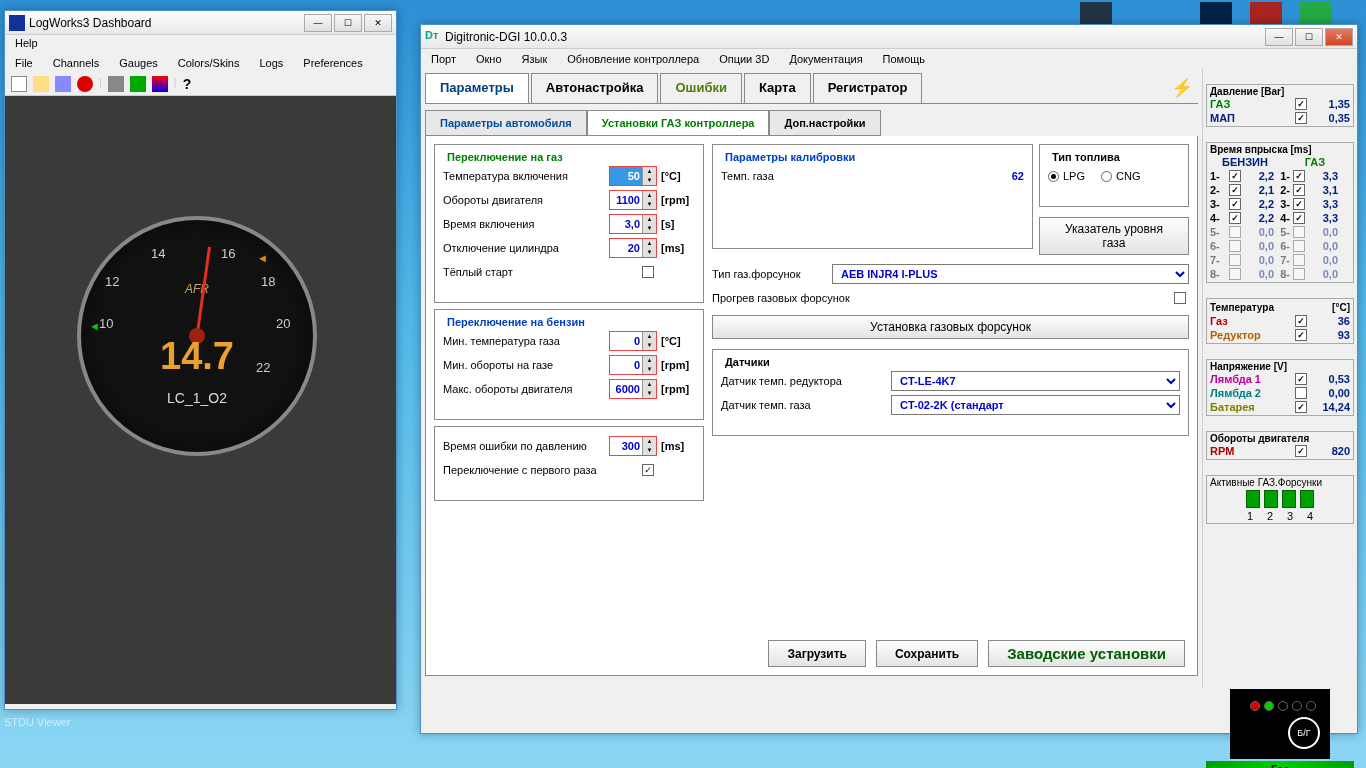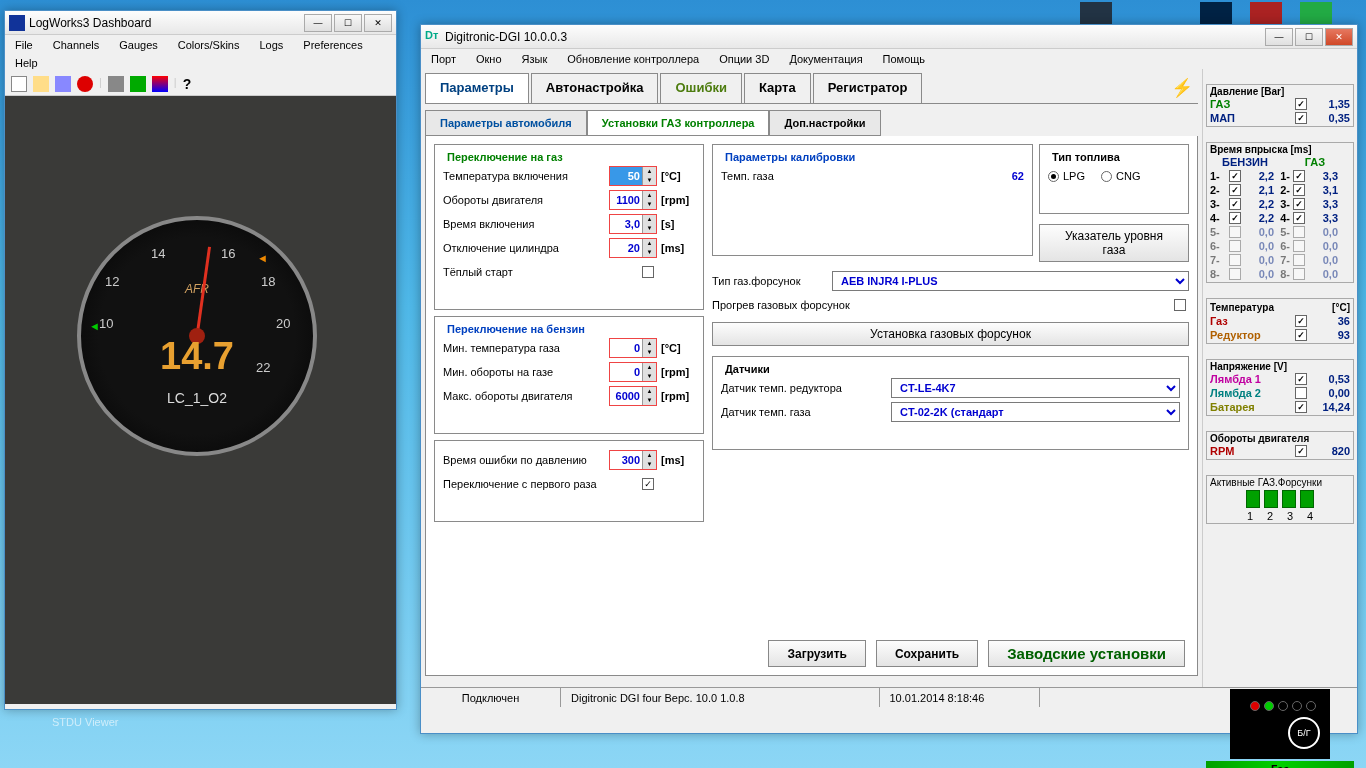--- a/index.html
+++ b/index.html
@@ -34,21 +34,21 @@
 .tabs { display: flex; border-bottom: 1px solid #8a8a8a; }
 .tab { padding: 6px 14px; border: 1px solid #8a8a8a; border-bottom: none; background: #f0f0f0; margin-right: 2px; font-weight: bold; font-size: 13px; cursor: pointer; }
 .tab.active { background: #fff; color: #004080; }
 .subtabs { display: flex; margin-top: 6px; }
 .subtab { padding: 6px 14px; border: 1px solid #8a8a8a; background: #e8e8e8; cursor: pointer; font-weight: bold; }
 .subtab.active { background: #fff; }
 .subtab.blue { color: #0050a0; }
 .subtab.green { color: #008000; }
 .subtab.black { color: #000; }
 .form-area { border: 1px solid #8a8a8a; border-top: none; background: #fff; padding: 8px; height: 540px; position: relative; }
-.fieldset { border: 1px solid #8a8a8a; padding: 6px 8px 24px; margin-bottom: 6px; }
+.fieldset { border: 1px solid #8a8a8a; padding: 6px 8px 17px; margin-bottom: 6px; }
 .fieldset-legend { margin-top: -12px; background: #fff; padding: 0 4px; display: inline-block; font-weight: bold; }
 .legend-green { color: #008000; }
 .legend-blue { color: #0040c0; }
 .form-row { display: flex; align-items: center; margin: 2px 0; height: 22px; }
 .form-label { flex: 1; }
 .spinner { width: 48px; height: 20px; border: 1px solid #ef4444; background: #737373; display: flex; justify-content: flex-end; }
 .spinner input { border: none; width: 32px; text-align: right; padding-right: 2px; font-weight: bold; color: #0000d0; font-size: 11px; }
 .spinner-btns { width: 14px; display: flex; flex-direction: column; }
 .spinner-btns span { flex: 1; background: #e0e0e0; border-left: 1px solid #999; font-size: 6px; text-align: center; line-height: 8px; cursor: pointer; }
 .unit { width: 34px; margin-left: 4px; font-weight: bold; }
@@ -78,51 +78,51 @@
 .inj-row { display: flex; gap: 4px; justify-content: center; }
 .inj { width: 14px; height: 18px; background: #00a000; border: 1px solid #060; }
 .gas-indicator { background: #000; width: 100px; height: 70px; margin: 0 auto; position: relative; }
 .gas-dots { display: flex; gap: 4px; position: absolute; top: 12px; left: 20px; }
 .gas-dot { width: 10px; height: 10px; border-radius: 50%; border: 1px solid #666; }
 .gas-bg { position: absolute; bottom: 10px; right: 10px; width: 32px; height: 32px; border: 2px solid #fff; border-radius: 50%; color: #fff; font-size: 9px; display: flex; align-items: center; justify-content: center; }
 .gas-status { background: linear-gradient(to right, #00a000, #00d000, #00a000); text-align: center; color: #000; font-weight: bold; padding: 2px; margin: 2px 3px; }
 .radio { width: 11px; height: 11px; border: 1px solid #666; border-radius: 50%; margin-right: 4px; display: inline-flex; align-items: center; justify-content: center; }
 .radio.on::after { content: ''; width: 5px; height: 5px; background: #000; border-radius: 50%; }
 .taskbar-icon { position: absolute; top: 2px; width: 32px; height: 32px; }
-.stdu { position: absolute; left: 4px; top: 716px; color: rgba(255,255,255,0.6); font-size: 11px; margin-left: 48px; }
+.stdu { position: absolute; left: 4px; top: 716px; color: rgba(255,255,255,0.6); font-size: 11px; }
 </style>
 </head>
 <body>
 
 <div class="taskbar-icon" style="left:1080px;background:#234;"></div>
 <div class="taskbar-icon" style="left:1200px;background:#024;"></div>
 <div class="taskbar-icon" style="left:1250px;background:#a22;"></div>
 <div class="taskbar-icon" style="left:1300px;background:#2a4;"></div>
 <div class="stdu">STDU Viewer</div>
 
 <div id="logworks" class="window">
   <div class="titlebar">
     <span class="titlebar-icon" style="background:#113399;"></span>
     <span class="titlebar-text">LogWorks3 Dashboard</span>
     <div class="win-controls">
       <div class="win-btn">—</div>
       <div class="win-btn">☐</div>
       <div class="win-btn">✕</div>
     </div>
   </div>
+  <div class="menubar" style="padding-top:0;">
+    <span>Help</span>
+  </div>
   <div class="menubar">
     <span>File</span>
     <span>Channels</span>
     <span>Gauges</span>
     <span>Colors/Skins</span>
     <span>Logs</span>
     <span>Preferences</span>
-  </div>
-  <div class="menubar" style="padding-top:0;">
-    <span>Help</span>
   </div>
   <div class="toolbar">
     <span class="tool-icon" style="background:#fff;border:1px solid #888;"></span>
     <span class="tool-icon" style="background:#fd8;"></span>
     <span class="tool-icon" style="background:#88f;"></span>
     <span class="tool-icon" style="background:#d00;border-radius:50%;"></span>
     <span style="color:#ccc;">|</span>
     <span class="tool-icon" style="background:#888;"></span>
     <span class="tool-icon" style="background:#0a0;"></span>
     <span class="tool-icon" style="background:linear-gradient(#f00,#00f);"></span>
@@ -501,19 +501,13 @@
           <div class="gas-dot" style="background:#0c0;"></div>
           <div class="gas-dot"></div>
             <div class="gas-dot"></div>
             <div class="gas-dot"></div>
         </div>
         <div class="gas-bg">Б/Г</div>
       </div>
       <div class="gas-status">Газ</div>
     </div>
   </div>
-  <div class="statusbar">
-    <div class="status-cell" style="width:140px;justify-content:center;">Подключен</div>
-    <div class="status-cell" style="flex:1;">Digitronic DGI four   Верс. 10.0  1.0.8</div>
-    <div class="status-cell" style="width:160px;">10.01.2014 8:18:46</div>
-    <div class="status-cell" style="flex:1;border:none;"></div>
-  </div>
 </div>
 
 </body></html>

